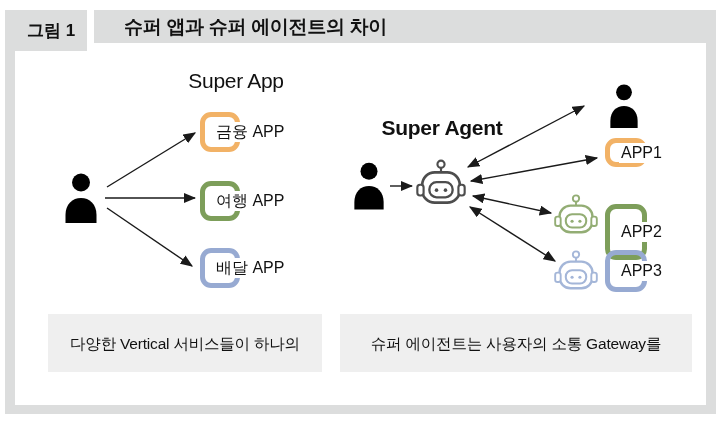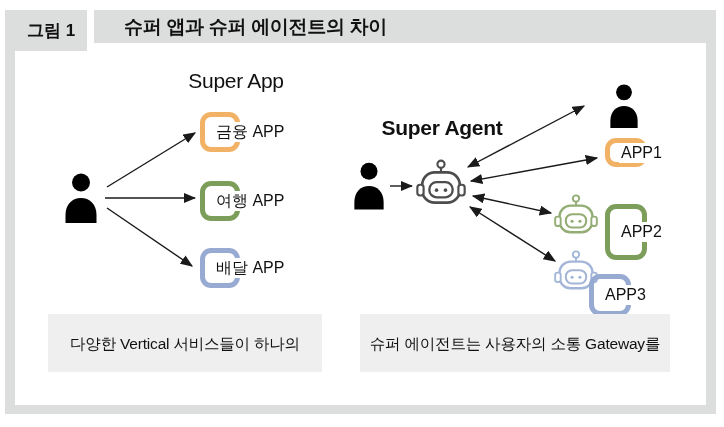--- a/index.html
+++ b/index.html
@@ -38,34 +38,34 @@
   .c-blue{border-color:#97aad2;}
   .app-label{
     position:absolute;left:9px;top:50%;transform:translateY(-50%);
     background:#fff;padding:2px 2px;font-size:16px;white-space:nowrap;line-height:1;
   }
   #box-finance{left:200px;top:112px;}
   #box-travel{left:200px;top:181px;}
   #box-delivery{left:200px;top:248px;}
   #box-app1{left:605px;top:138px;width:42px;height:29px;}
   #box-app2{left:605px;top:193px;width:42px;height:56px;margin-top:11px;}
-  #box-app3{left:589px;top:250px;width:42px;height:42px;margin-top:24px;}
+  #box-app3{left:605px;top:250px;width:42px;height:42px;}
   
   .robot{position:absolute;}
   #robot-agent{left:416px;top:157px;width:50px;height:52px;color:#4d4d4d;}
   #robot-app2{left:554px;top:193px;width:44px;height:44px;color:#93ad74;}
   #robot-app3{left:554px;top:249px;width:44px;height:44px;color:#a4b6d8;}
   
   .caption{
     position:absolute;top:314px;height:58px;background:#efefef;
     display:flex;flex-direction:column;align-items:center;justify-content:center;
     font-size:15.5px;line-height:25px;text-align:center;letter-spacing:-0.2px;
   }
   #caption-left{left:48px;width:274px;}
-  #caption-right{left:360px;width:310px;}
+  #caption-right{left:340px;width:352px;}
   
   #arrows{position:absolute;left:0;top:0;width:724px;height:427px;pointer-events:none;}
   #arrows line{stroke:#1a1a1a;stroke-width:1.4;}
 </style>
 </head>
 <body>
 
 <div class="canvas">
 
   <div class="strip" id="strip-left"></div>

